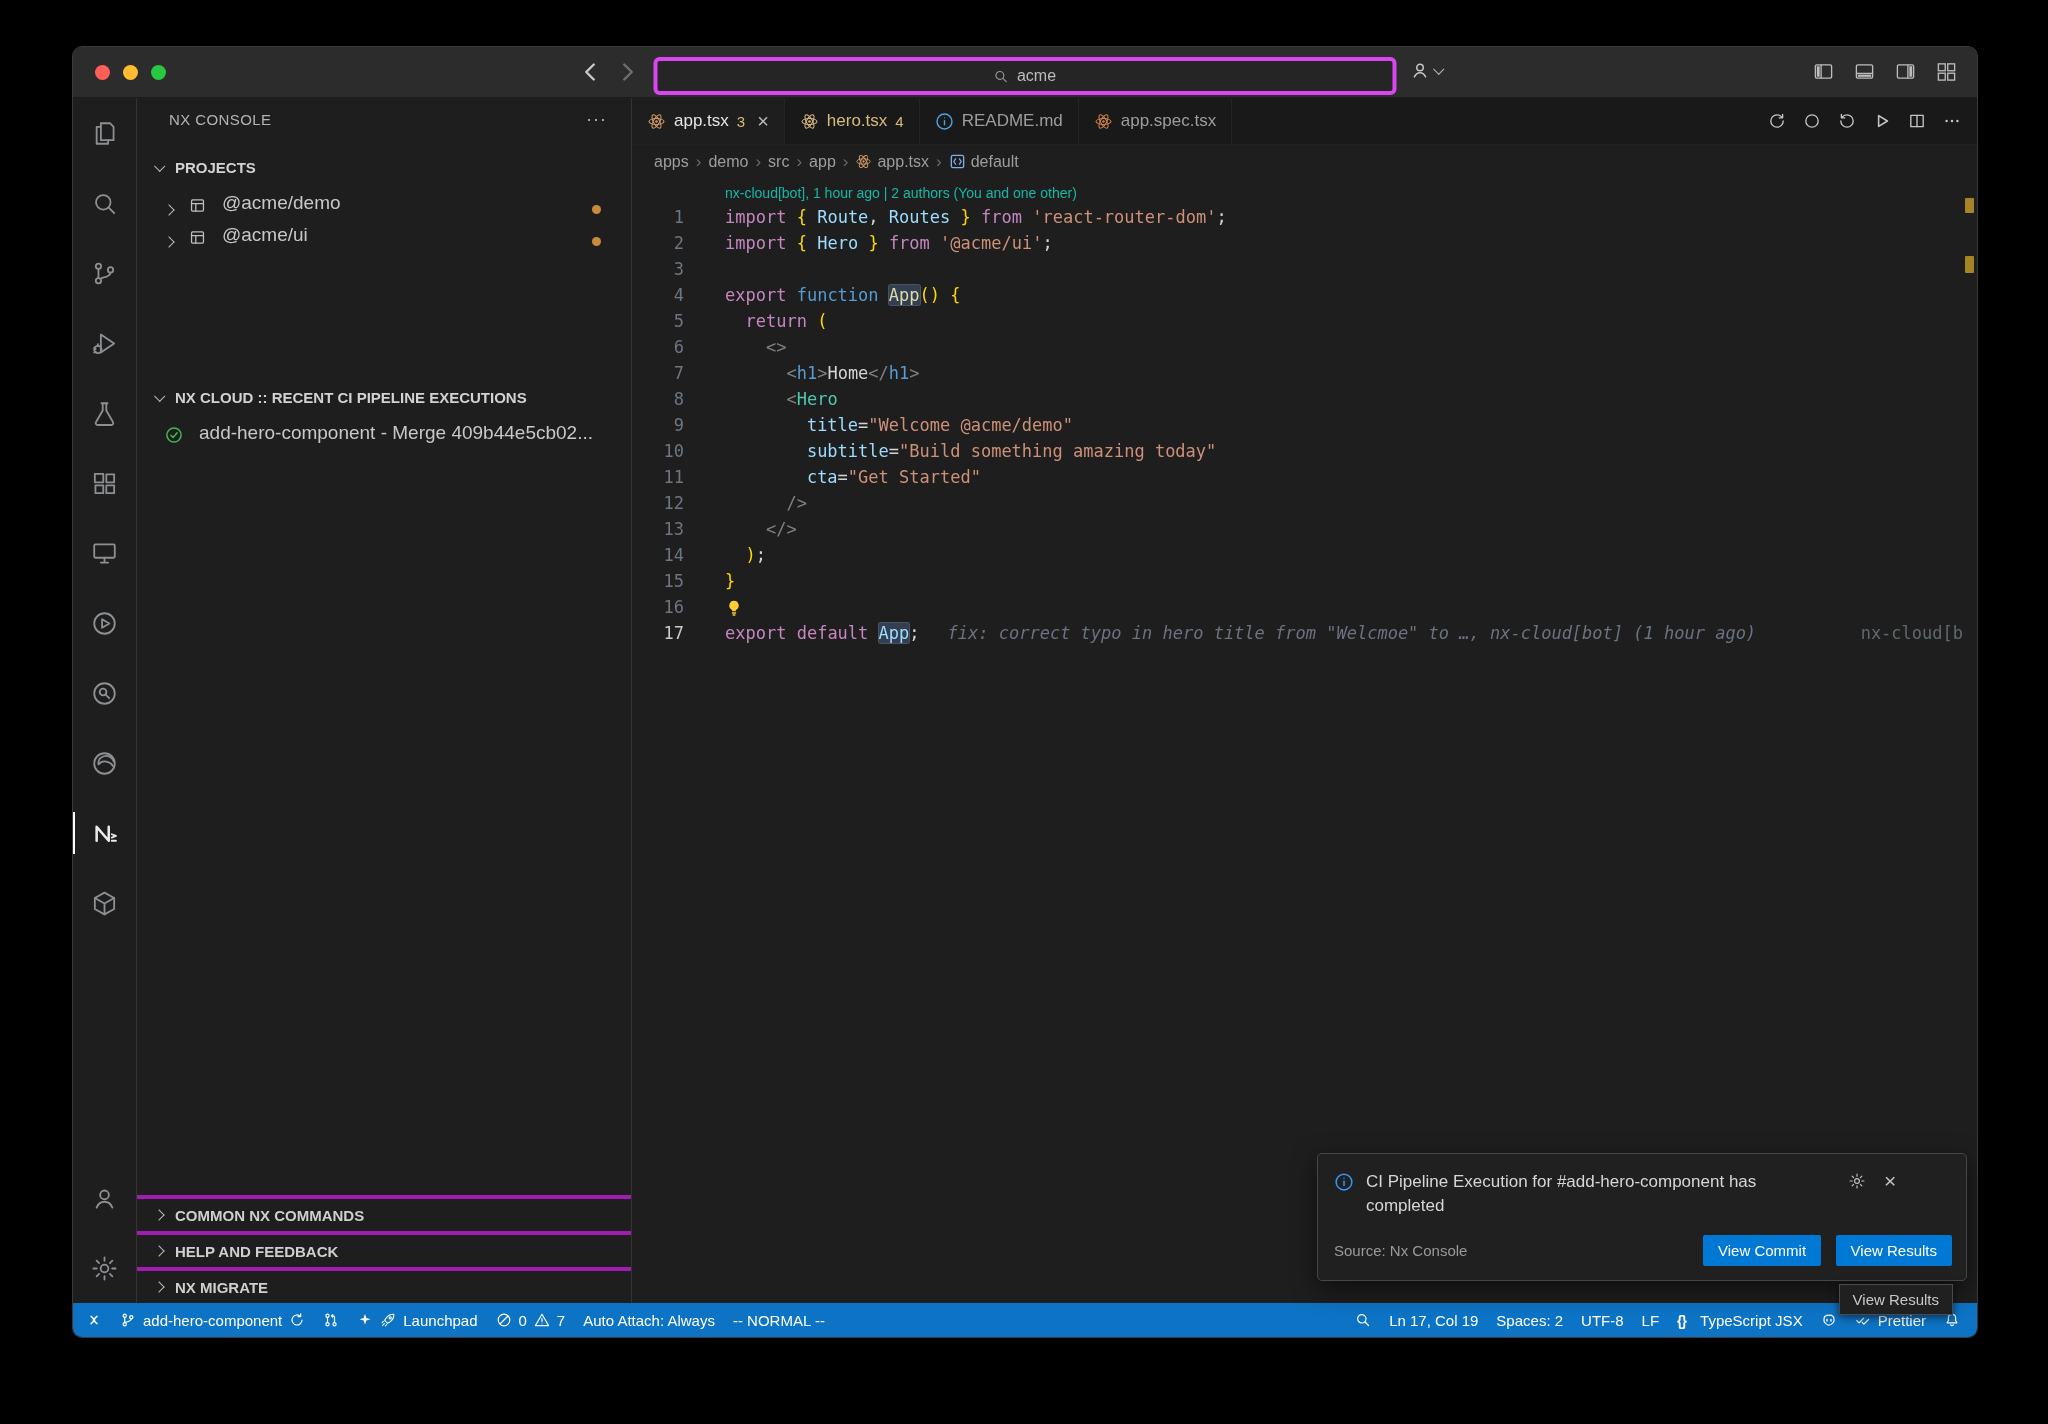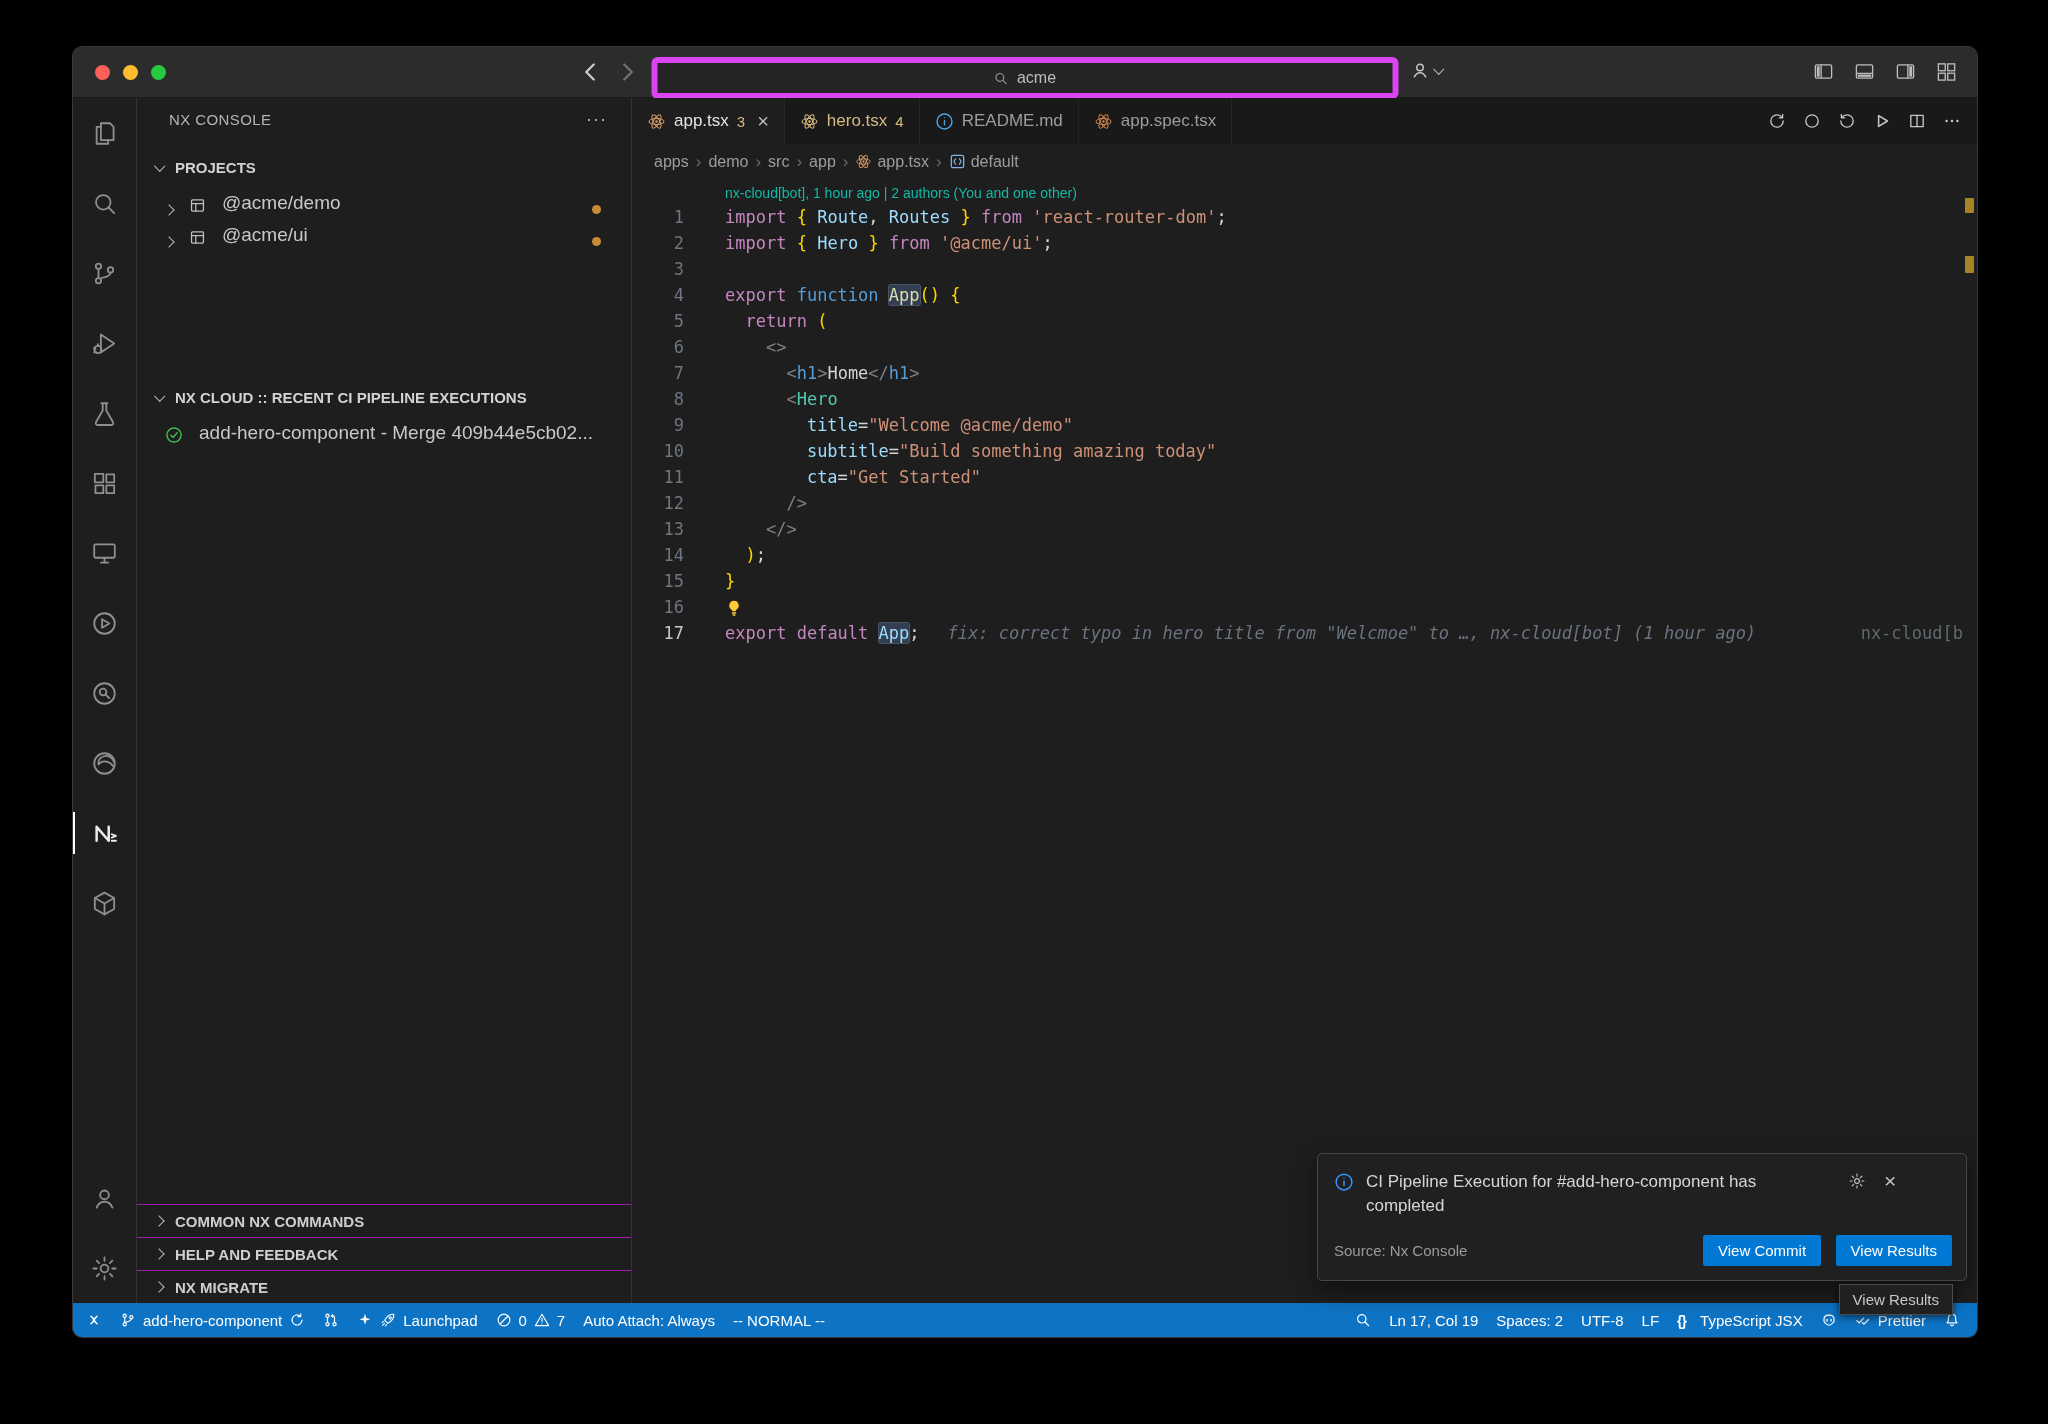--- a/index.html
+++ b/index.html
@@ -8,21 +8,21 @@
     border:1px solid #3a3a3a;border-radius:10px;overflow:hidden;display:flex;flex-direction:column;
     box-shadow:0 24px 70px rgba(0,0,0,.7);}
   
   .titlebar{height:50px;background:#2c2c2c;flex:0 0 auto;display:flex;align-items:center;position:relative;border-bottom:1px solid #1b1b1b;}
   .traffic{display:flex;gap:13px;padding-left:22px;}
   .tl{width:15px;height:15px;border-radius:50%;display:inline-block;}
   .tl.red{background:#ff5f57}.tl.yellow{background:#febc2e}.tl.green{background:#28c840}
   .nav-arrow{position:absolute;top:13px;width:24px;height:24px;color:#c9c9c9;}
   .nav-arrow.back{left:505px}.nav-arrow.fwd{left:543px;color:#6f6f6f}
   .cmd-center{position:absolute;left:50%;top:10px;transform:translateX(-50%);width:735px;height:30px;
-    background:#252525;border:6px solid #d946ef;border-radius:6px;display:flex;align-items:center;justify-content:center;
+    background:#252525;border:4px solid #d946ef;border-radius:6px;display:flex;align-items:center;justify-content:center;
     gap:8px;color:#bdbdbd;font-size:16px;}
   .cmd-center .ic{width:15px;height:15px;color:#9a9a9a}
   .account{position:absolute;left:calc(50% + 385px);top:13px;display:flex;align-items:center;gap:4px;color:#c5c5c5;}
   .account .ic{width:20px;height:20px}
   .layout-controls{position:absolute;right:20px;top:14px;display:flex;gap:20px;color:#bdbdbd;}
   .layout-controls .ic{width:21px;height:21px}
   
   .main{flex:1;display:flex;min-height:0;}
   .activitybar{width:63px;flex:0 0 63px;background:#1e1e1e;border-right:1px solid #333;
     display:flex;flex-direction:column;justify-content:space-between;}
@@ -41,21 +41,21 @@
   .cv{display:inline-block;width:7px;height:7px;border-right:1.6px solid #bababa;border-bottom:1.6px solid #bababa;
     transform:rotate(45deg) translateY(-1px);}
   .cv.right{transform:rotate(-45deg);}
   .proj-row,.cloud-row{height:32px;display:flex;align-items:flex-end;gap:16px;padding:0 30px 0 28px;color:#c8c8c8;font-size:19px;cursor:pointer;}
   .proj-row .ic{width:17px;height:17px;color:#c0c0c0}
   .proj-label{flex:0 0 auto;}
   .dot{width:9px;height:9px;border-radius:50%;background:#c88a3b;margin-left:auto;}
   .cloud-row .ic{width:18px;height:18px;color:#3fb950}
   .cloud-label{white-space:nowrap;overflow:hidden;text-overflow:ellipsis;}
   .sb-bottom{margin-top:auto;}
-  .sb-sec-row{height:32px;display:flex;align-items:center;gap:12px;padding-left:18px;border-top:1px solid #a21caf;
+  .sb-sec-row{height:32px;display:flex;align-items:center;gap:12px;padding-left:18px;border-top:4px solid #a21caf;
     font-weight:700;font-size:15px;color:#cfcfcf;cursor:pointer;}
   
   .editor{flex:1;display:flex;flex-direction:column;background:#1e1e1e;position:relative;min-width:0;}
   .tabstrip{height:46px;flex:0 0 46px;background:#191919;display:flex;align-items:stretch;border-bottom:1px solid #222;}
   .tabs{display:flex;}
   .tab{display:flex;align-items:center;gap:8px;padding:0 15px;border-right:1px solid #252525;
     font-size:17px;color:#9d9d9d;background:#191919;cursor:pointer;white-space:nowrap;}
   .tab .ic{width:19px;height:19px}
   .tab.active{background:#1e1e1e;color:#e4e4e4;}
   .tab.warn{color:#d7ba7d;}

